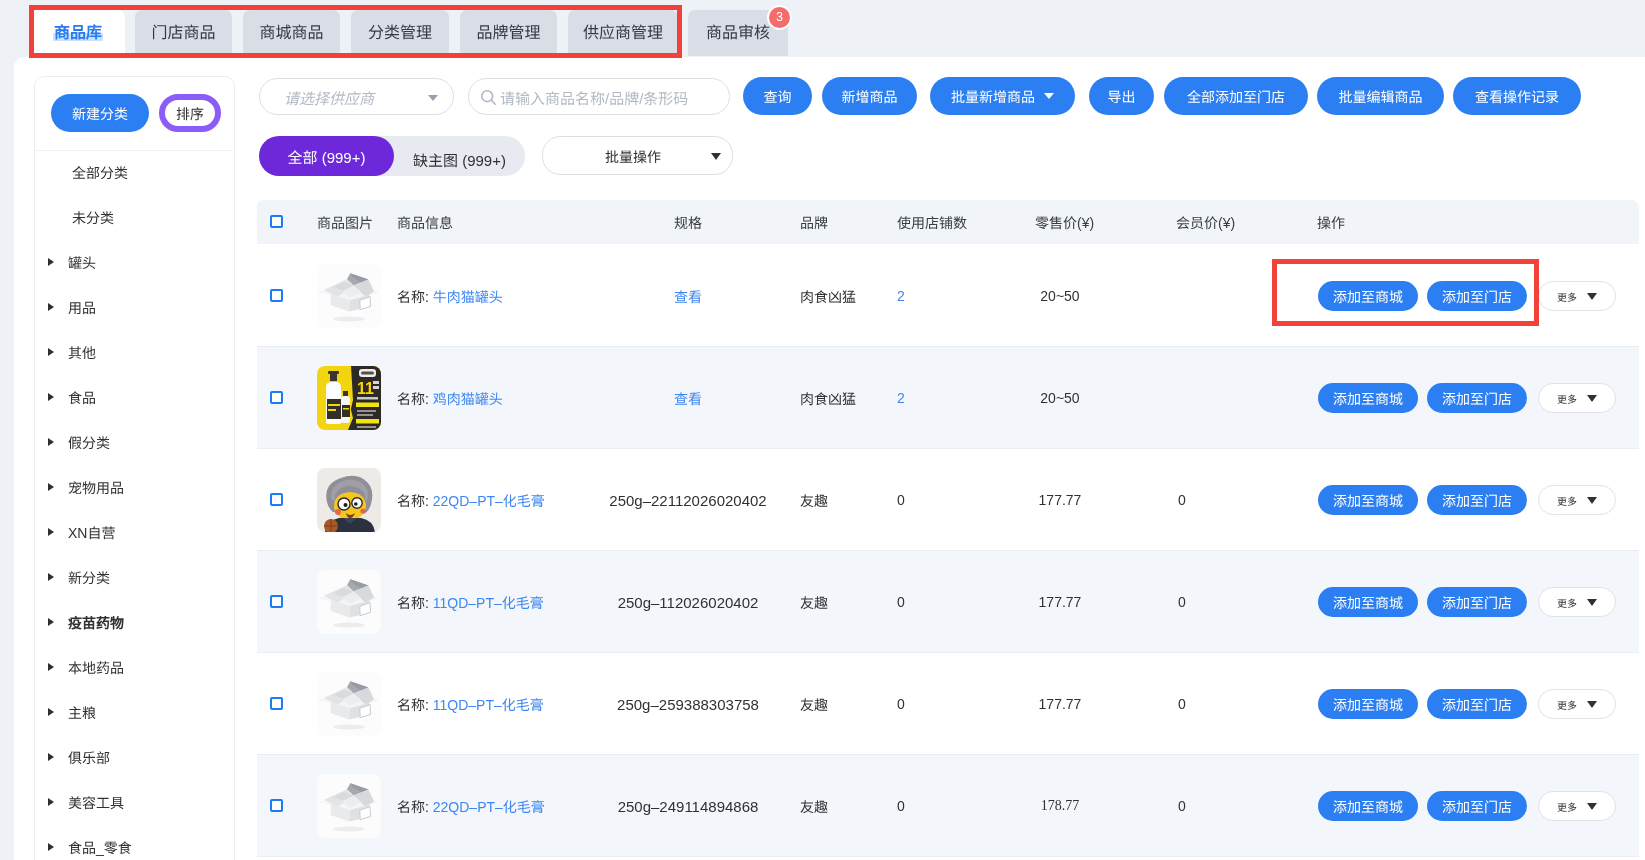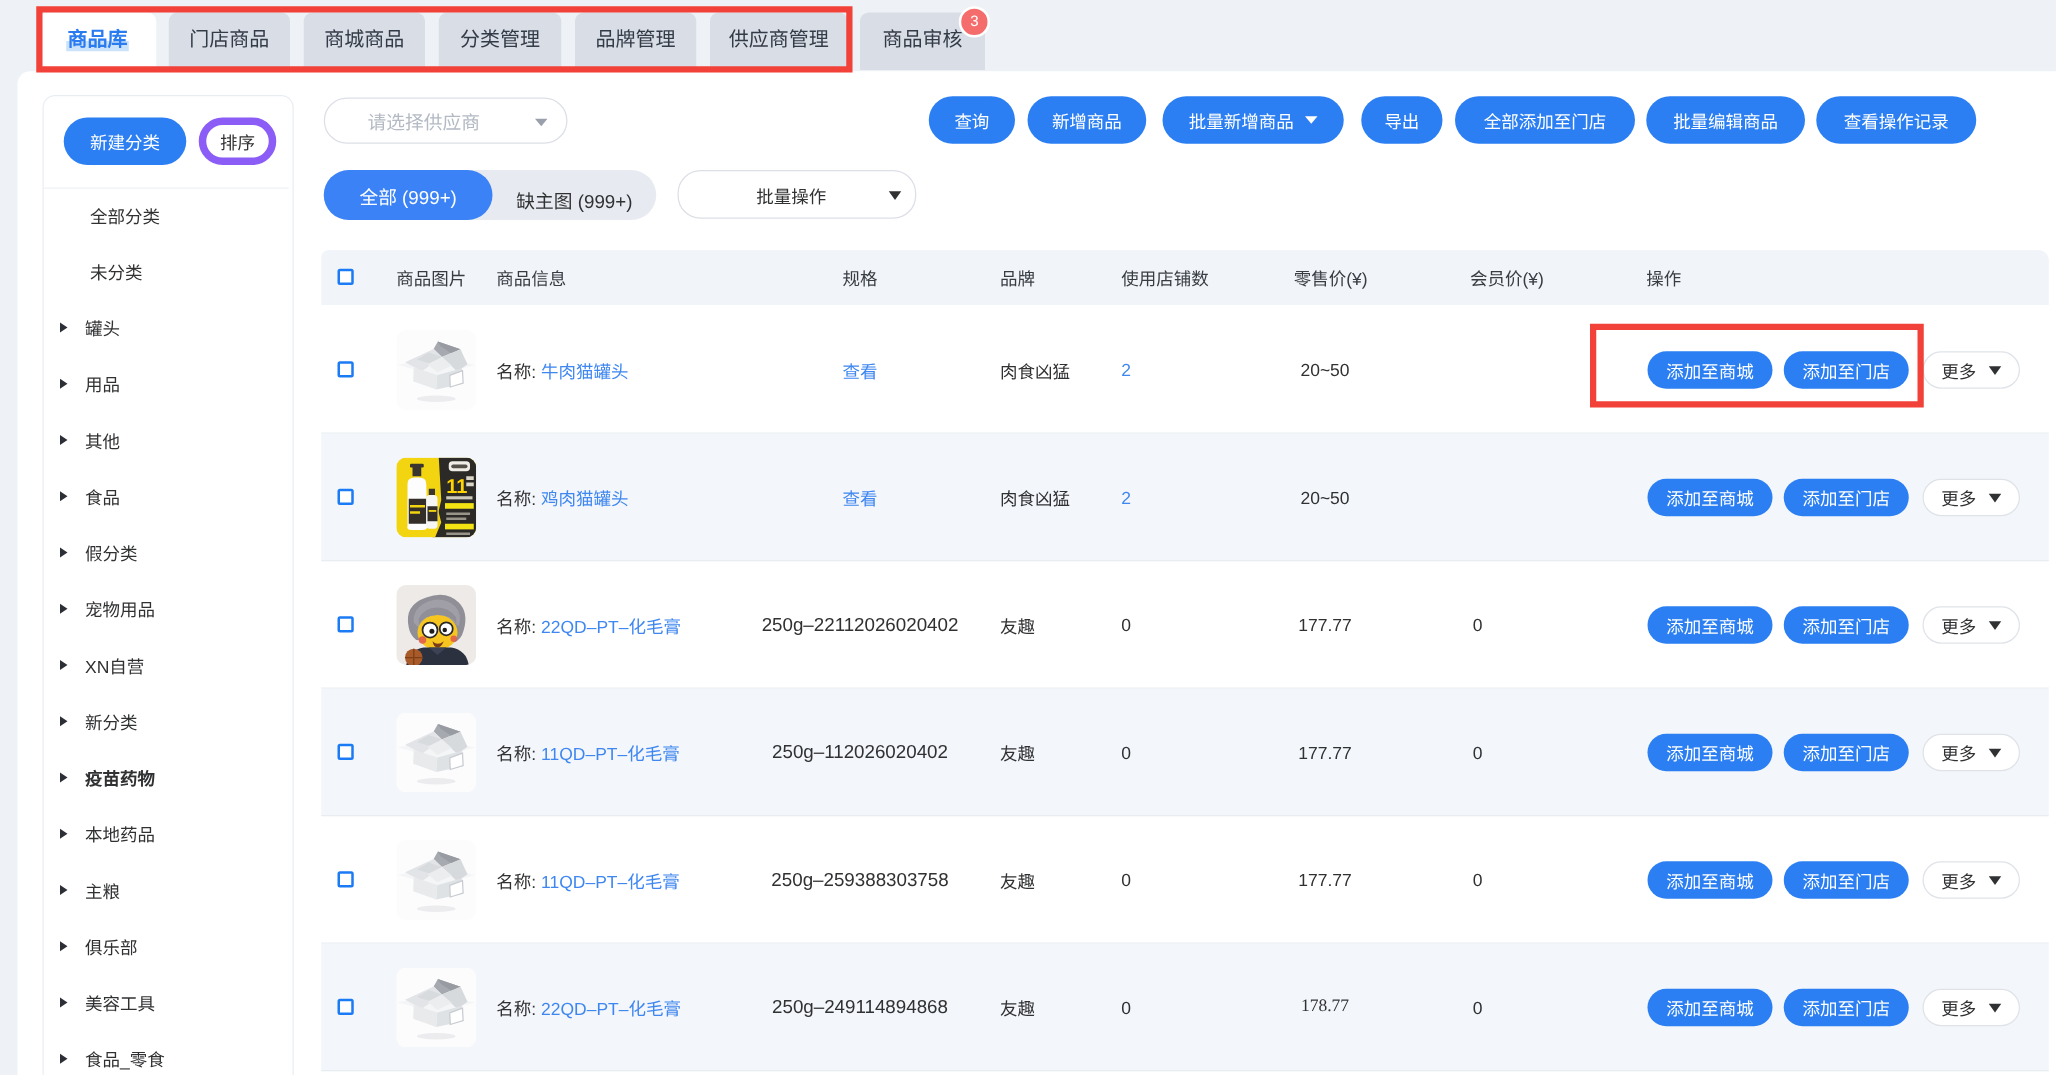--- a/index.html
+++ b/index.html
@@ -57,21 +57,21 @@
   .row.stripe { background:#f3f6fa; }
   .row .sep { position:absolute; left:0; bottom:0; width:1382px; height:1px; background:#e9edf2; }
   .cb { position:absolute; left:13px; width:13px; height:13px; border:2px solid #1b7bf5;
         border-radius:2px; background:#fff; }
   .pimg { position:absolute; left:60px; width:64px; height:64px; border-radius:8px; overflow:hidden; }
   .cell { position:absolute; top:50%; transform:translateY(-50%); font-size:14px; color:#303133; white-space:nowrap; }
   .link { color:#3f87f0; }
   .rbtn { position:absolute; height:30px; border-radius:15px; background:#2b7ff2; color:#fff;
           font-size:14px; display:flex; align-items:center; justify-content:center; top:50%; margin-top:-15px; }
   .more { position:absolute; left:1281px; width:78px; height:30px; border-radius:15px; background:#fff;
-          border:1px solid #dfe3e8; color:#303133; font-size:14px; display:flex; align-items:center;
+          border:1px solid #dfe3e8; color:#303133; font-size:10px; display:flex; align-items:center;
           justify-content:center; top:50%; margin-top:-15px; }
   .more .mcaret { width:0; height:0; border-left:5.5px solid transparent; border-right:5.5px solid transparent;
                   border-top:7px solid #303133; margin-left:10px; }
 </style>
 </head>
 <body>
 <div id="page">
 
   <div class="tab active" style="left:31px;width:94px;"><span class="hl">商品库</span></div>
   <div class="tab" style="left:135px;width:97px;">门店商品</div>
@@ -148,33 +148,40 @@
           <span class="txt">美容工具</span>
         </div>
     <div class="tree-item" style="top:760px;">
           <span class="arr"></span>
           <span class="txt">食品_零食</span>
         </div>
     </div>
   </div>
 
   <div class="pill-input" style="left:259px;top:78px;width:195px;height:37px;">
-    <span class="ph" style="left:34px;">请选择供应商</span>
+    <span class="ph" style="left:24px;font-style:italic;">请选择供应商</span>
     <span class="caret-grey" style="right:15px;"></span>
+  </div>
+  <div class="pill-input" style="left:468px;top:78px;width:262px;height:37px;">
+    <svg style="position:absolute;left:11px;top:10px;" width="17" height="17" viewBox="0 0 17 17">
+      <circle cx="7.2" cy="7.2" r="5.4" fill="none" stroke="#b3bac4" stroke-width="1.6"></circle>
+      <line x1="11.4" y1="11.4" x2="15.2" y2="15.2" stroke="#b3bac4" stroke-width="1.6" stroke-linecap="round"></line>
+    </svg>
+    <span class="ph" style="left:31px;">请输入商品名称/品牌/条形码</span>
   </div>
   <div class="bbtn" style="left:743px;width:69px;">查询</div>
   <div class="bbtn" style="left:822px;width:95px;">新增商品</div>
   <div class="bbtn" style="left:930px;width:145px;">批量新增商品<span class="caret-white"></span></div>
   <div class="bbtn" style="left:1089px;width:65px;">导出</div>
   <div class="bbtn" style="left:1164px;width:144px;">全部添加至门店</div>
   <div class="bbtn" style="left:1317px;width:127px;">批量编辑商品</div>
   <div class="bbtn" style="left:1453px;width:128px;">查看操作记录</div>
 
   <div style="position:absolute;left:259px;top:136px;width:266px;height:40px;background:#e7ebf1;border-radius:20px;">
-    <div style="position:absolute;left:0;top:0;width:135px;height:40px;background:#3b82f6;border-radius:20px;color:#fff;font-size:15px;display:flex;align-items:center;justify-content:center;">全部 (999+)</div>
+    <div style="position:absolute;left:0;top:0;width:135px;height:40px;background:#6d28d9;border-radius:20px;color:#fff;font-size:15px;display:flex;align-items:center;justify-content:center;">全部 (999+)</div>
     <div style="position:absolute;left:135px;top:0;width:131px;height:47px;color:#303133;font-size:15px;display:flex;align-items:center;justify-content:center;">缺主图 (999+)</div>
   </div>
   <div class="pill-input" style="left:542px;top:136px;width:191px;height:39px;">
     <span style="position:absolute;left:62px;top:50%;transform:translateY(-50%);font-size:14px;color:#303133;">批量操作</span>
     <span class="caret-dark" style="left:168px;"></span>
   </div>
 
   <div class="thead">
     <div class="cb" style="top:15px;"></div>
     <div class="th" style="left:60px;">商品图片</div>

